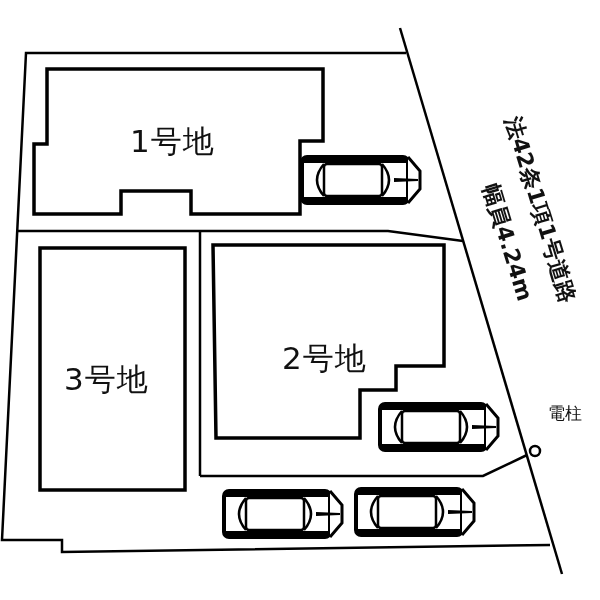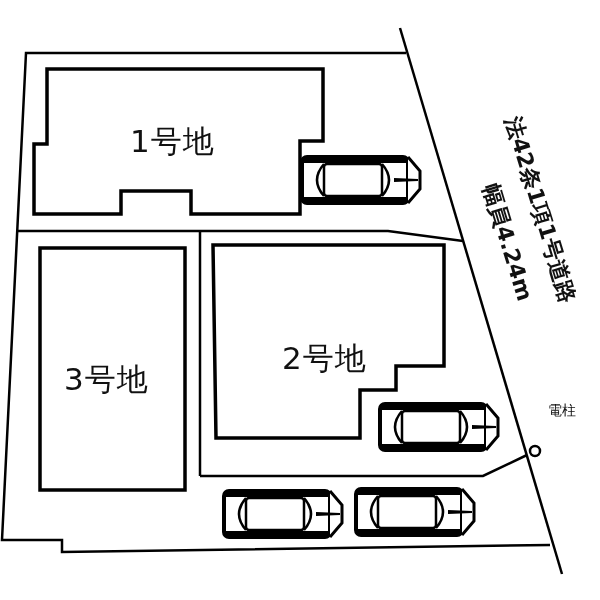--- a/index.html
+++ b/index.html
@@ -1,21 +1,21 @@
 <!DOCTYPE html>
 <html><head>
 <meta charset="utf-8">
 <style>
   html, body { margin: 0; padding: 0; background: #ffffff; }
   body { width: 600px; height: 600px; position: relative; overflow: hidden; font-family: "DejaVu Sans", sans-serif; }
   #plan { position: absolute; left: 0; top: 0; width: 600px; height: 600px; }
   .lbl { position: absolute; color: #111; font-family: "DejaVu Sans", sans-serif; white-space: nowrap; }
   .lot-label { font-size: 31px; letter-spacing: 1px; }
   .road-label { font-size: 22px; font-weight: bold; transform-origin: 0 0; }
-  .pole-label { font-size: 14px; }
+  .pole-label { font-size: 17px; }
 </style>
 </head>
 <body>
 
 <svg id="plan" viewBox="0 0 600 600" xmlns="http://www.w3.org/2000/svg">
   <defs>
     <g id="car">
       <rect x="0" y="0" width="106" height="46" rx="5" fill="#fff" stroke="#000" stroke-width="4"></rect>
       <rect x="2" y="2" width="102" height="4" fill="#000"></rect>
       <rect x="2" y="40" width="102" height="4" fill="#000"></rect>

